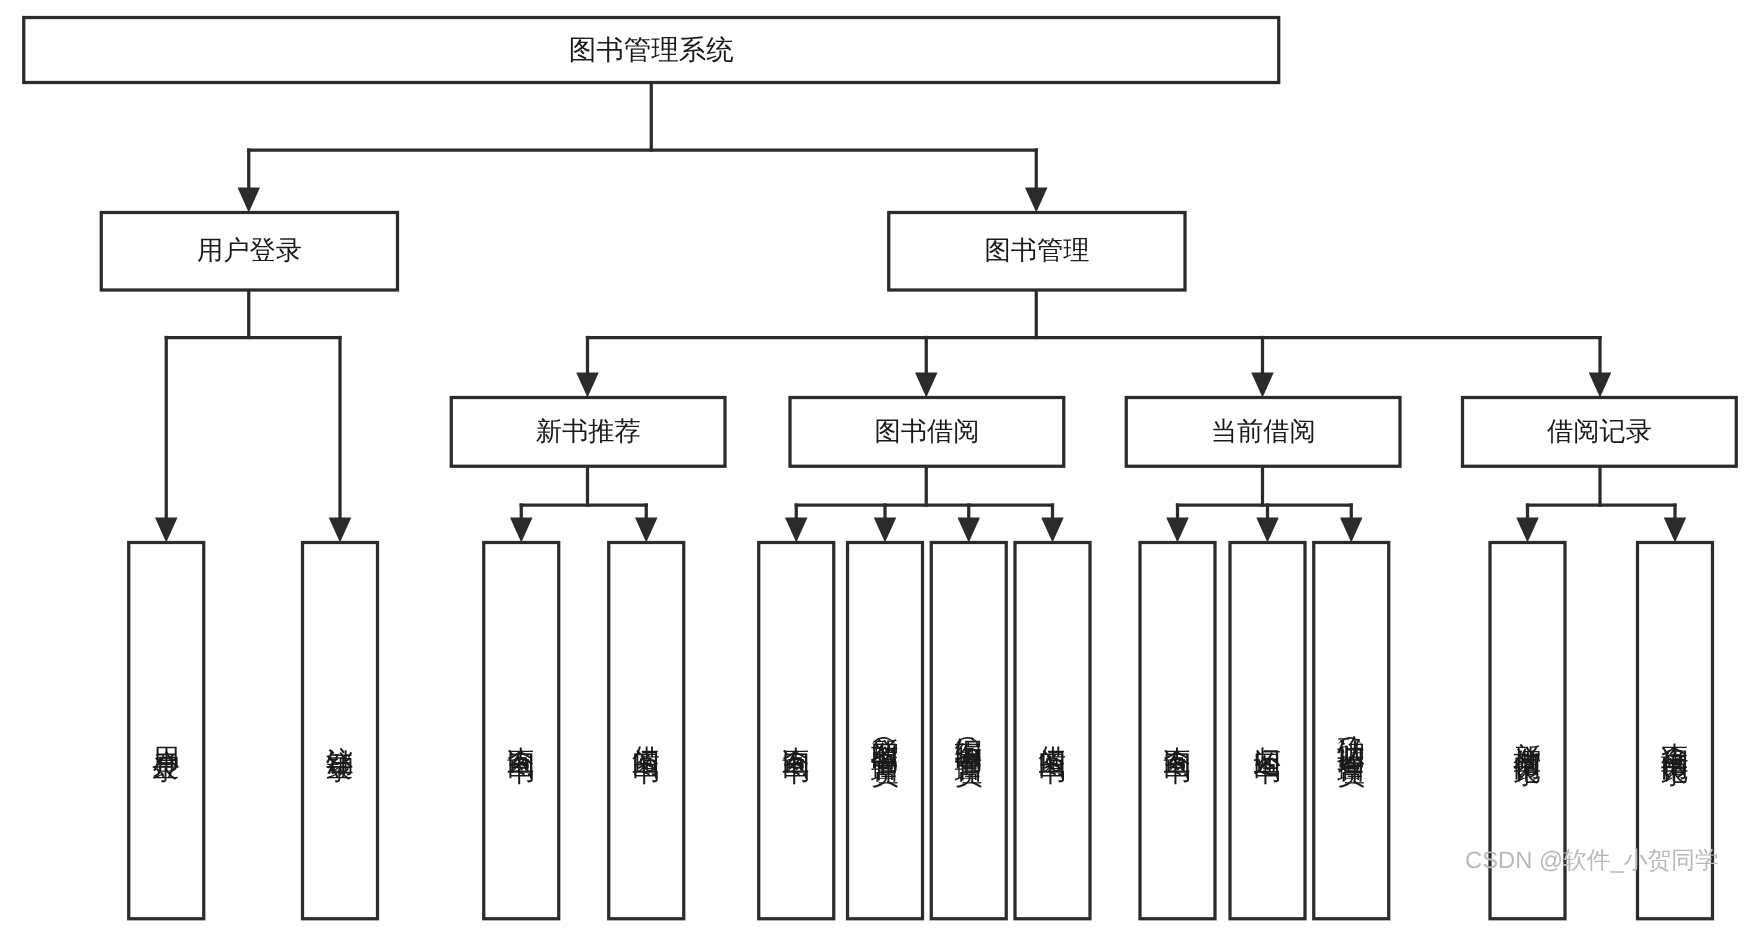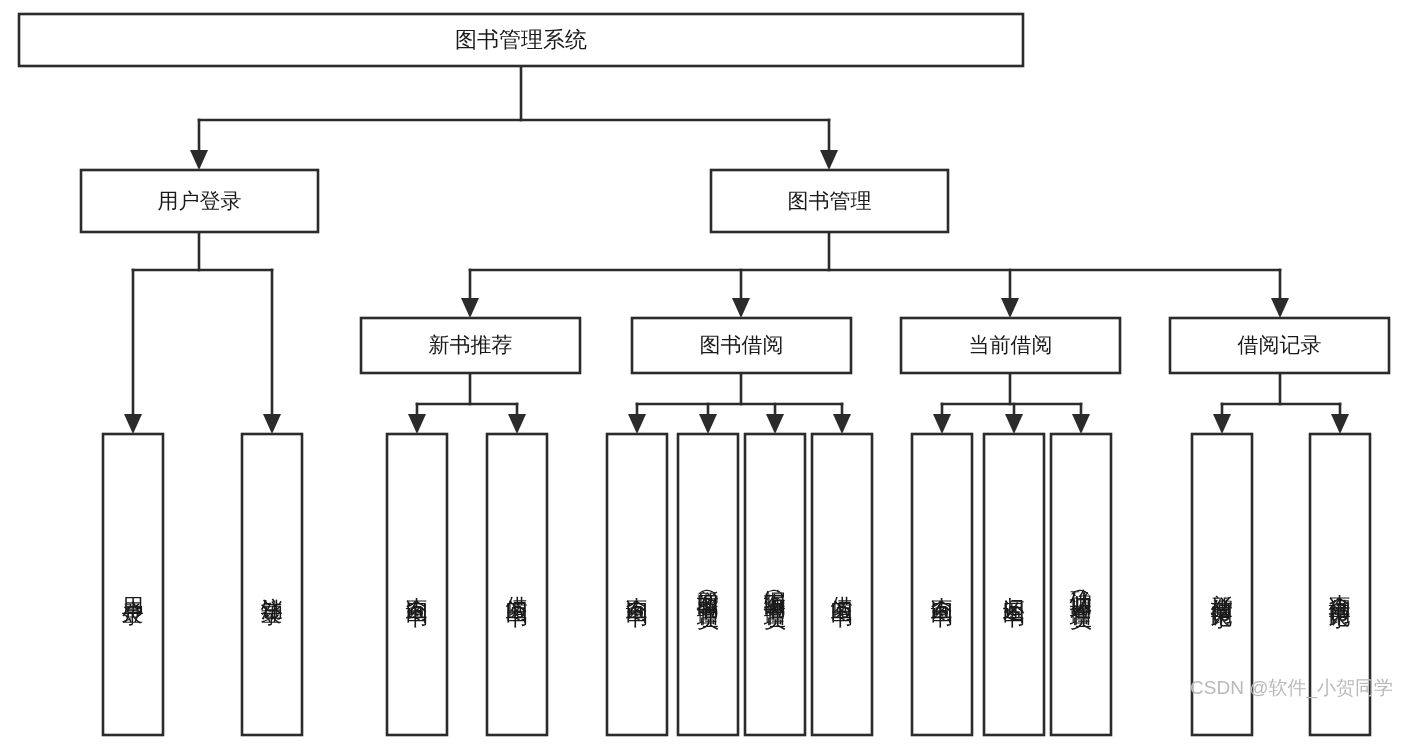--- a/index.html
+++ b/index.html
@@ -68,21 +68,21 @@
     font-size: 22px;
     line-height: 1.16;
     letter-spacing: 3px;
     color: #1a1a1a;
     white-space: nowrap;
     pointer-events: none;
     user-select: none;
   }
   .watermark {
     position: absolute;
-    right: 12px;
+    right: 30px;
     bottom: 4px;
     font-family: "Liberation Sans", "DejaVu Sans", sans-serif;
     font-size: 19px;
     color: #b9b9b9;
     white-space: nowrap;
     user-select: none;
   }
 </style>
 </head>
 <body>

